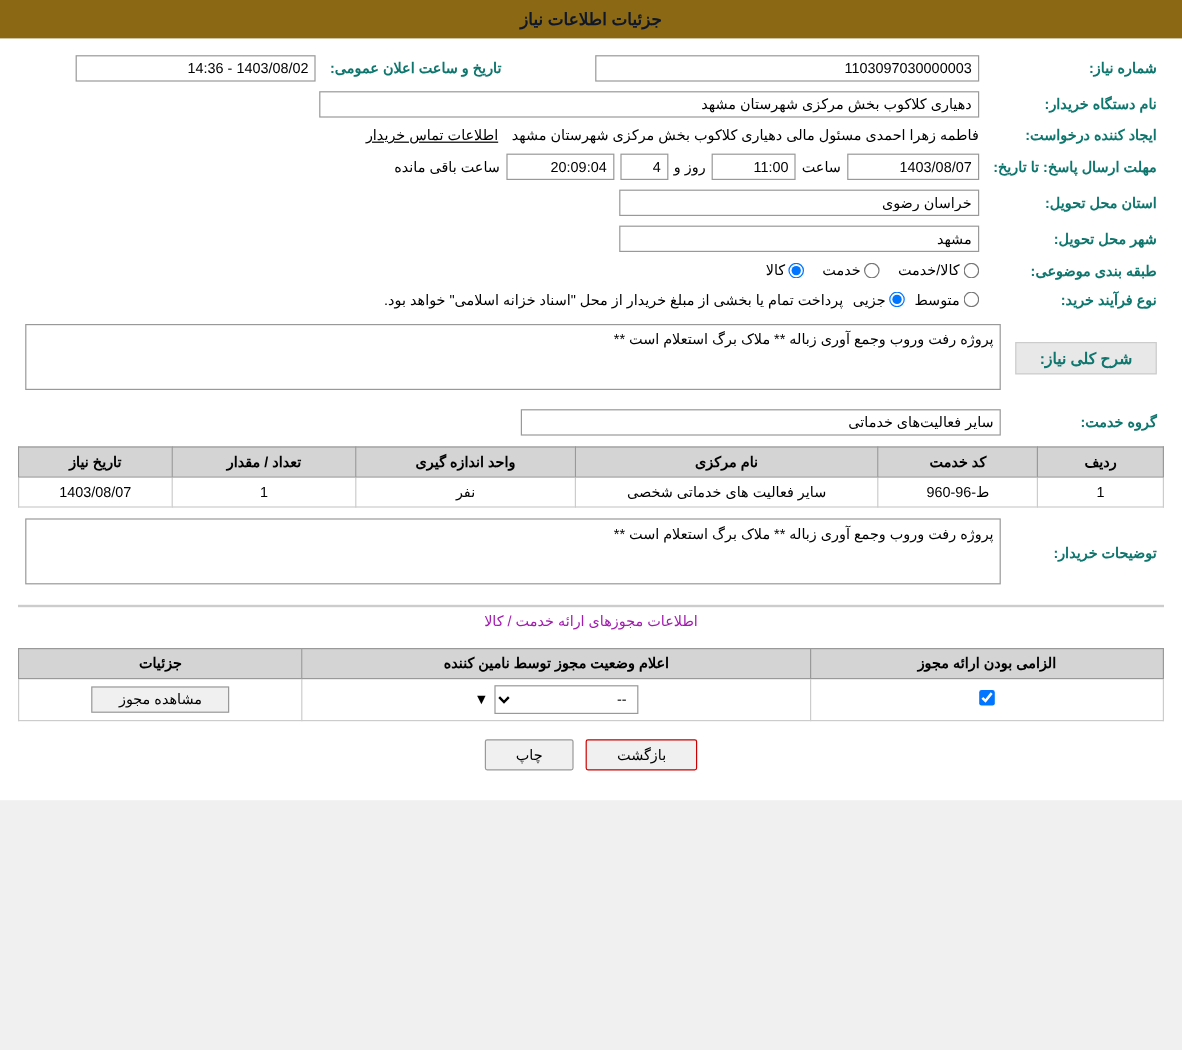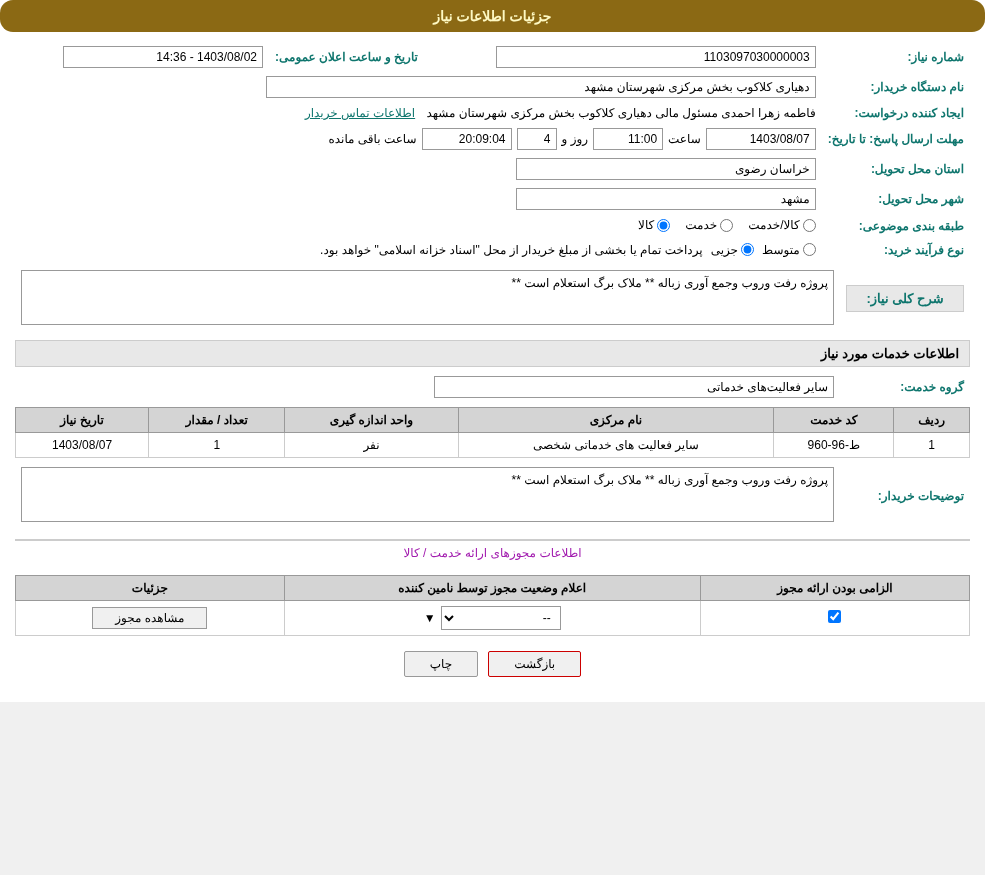--- a/index.html
+++ b/index.html
@@ -9,26 +9,25 @@
       background: #f0f0f0;
       direction: rtl;
     }
     .page-wrapper {
       max-width: 985px;
       margin: 0 auto;
       background: #fff;
     }
     .header-bar {
       background: #8B6914;
-      color: #fef9c3;
+      color: #0f172a;
       text-align: center;
       padding: 8px 15px;
       font-size: 14px;
       font-weight: bold;
-      border-radius: 13px;
     }
     .main-content {
       padding: 10px 15px;
     }
     .section-title {
       background: #e8e8e8;
       border: 1px solid #ccc;
       padding: 5px 10px;
       font-weight: bold;
       font-size: 13px;
@@ -57,21 +56,21 @@
     .input-box {
       border: 1px solid #999;
       background: #fff;
       padding: 3px 5px;
       font-size: 12px;
       font-family: Tahoma, Arial, sans-serif;
       direction: rtl;
     }
     .input-wide { width: 320px; }
     .input-medium { width: 200px; }
-    .blue-link { color: #0f766e; text-decoration: underline; cursor: pointer; }
+    .blue-link { color: #000000; text-decoration: underline; cursor: pointer; }
     .radio-group { display: inline-flex; gap: 15px; align-items: center; }
     .radio-item { display: inline-flex; align-items: center; gap: 3px; }
     .inline-row { display: flex; align-items: center; gap: 8px; flex-wrap: wrap; }
     .date-row { display: flex; align-items: center; gap: 5px; direction: rtl; }
     .description-box {
       border: 1px solid #999;
       background: #fff;
       width: 100%;
       min-height: 55px;
       padding: 5px;
@@ -81,21 +80,21 @@
       resize: none;
     }
     .data-table {
       width: 100%;
       border-collapse: collapse;
       margin: 5px 0;
     }
     .data-table th {
       background: #d4d4d4;
       border: 1px solid #999;
-      padding: 5px 8px;
+      padding: 5px 24px;
       text-align: center;
       font-weight: bold;
       font-size: 12px;
     }
     .data-table td {
       border: 1px solid #ccc;
       padding: 5px 8px;
       text-align: center;
       font-size: 12px;
     }
@@ -253,21 +252,20 @@
         </td>
         <td>
           <div class="textarea-wrapper">
             <textarea class="description-box" readonly="" style="">پروژه رفت وروب وجمع آوری زباله ** ملاک برگ استعلام است **</textarea>
           </div>
         </td>
       </tr>
     </tbody>
       </table>
 
-    <div class="section-title">اطلاعات خدمات مورد نیاز</div>
 
     <table class="form-table">
       <tbody>
           <tr>
         <td style="width:130px;" class="label-cell">گروه خدمت:</td>
         <td>
           <input type="text" class="input-box" style="width: 400px;" value="سایر فعالیت‌های خدماتی" readonly="">
         </td>
       </tr>
     </tbody>

